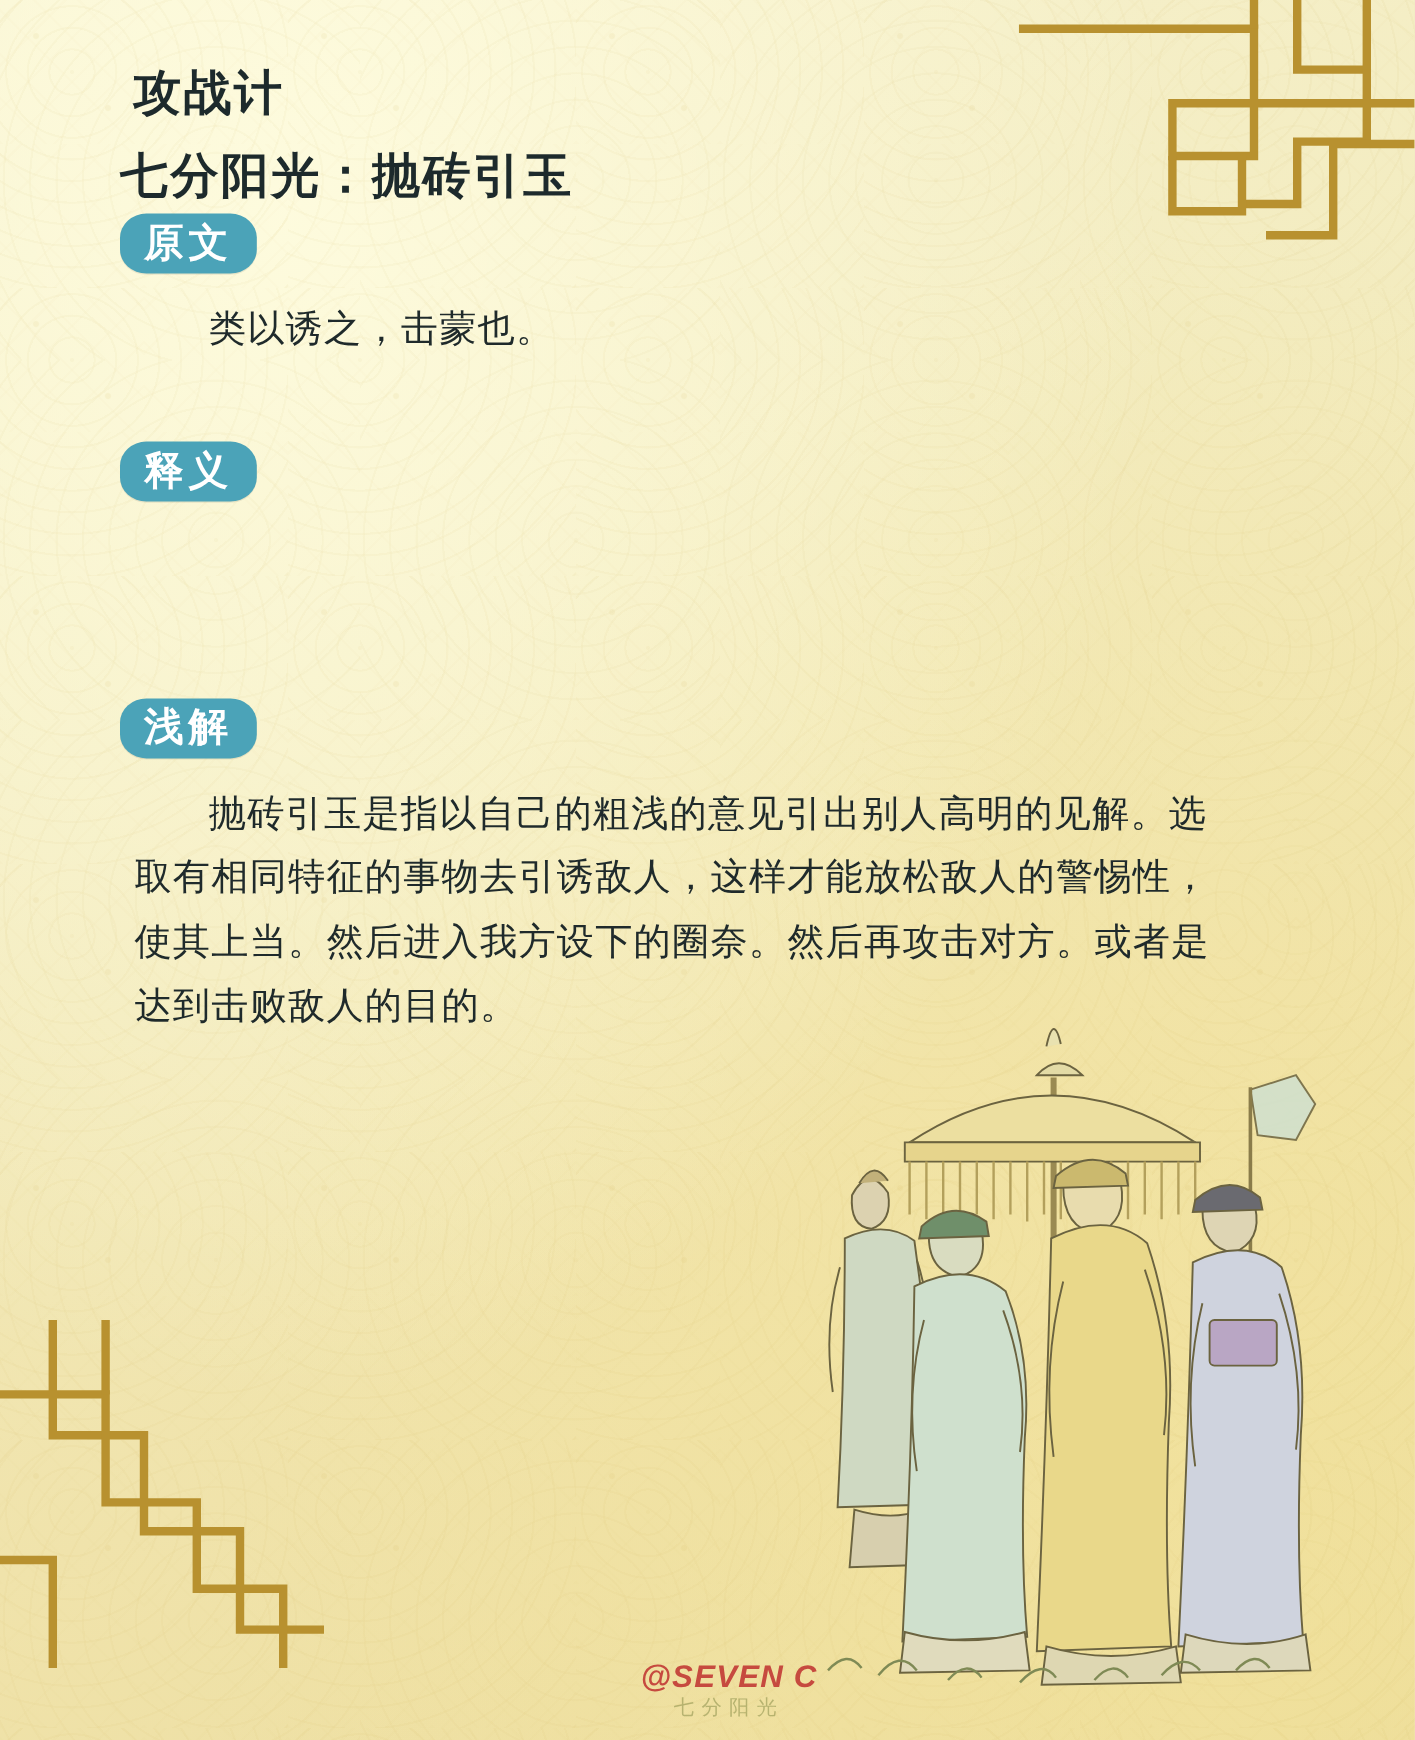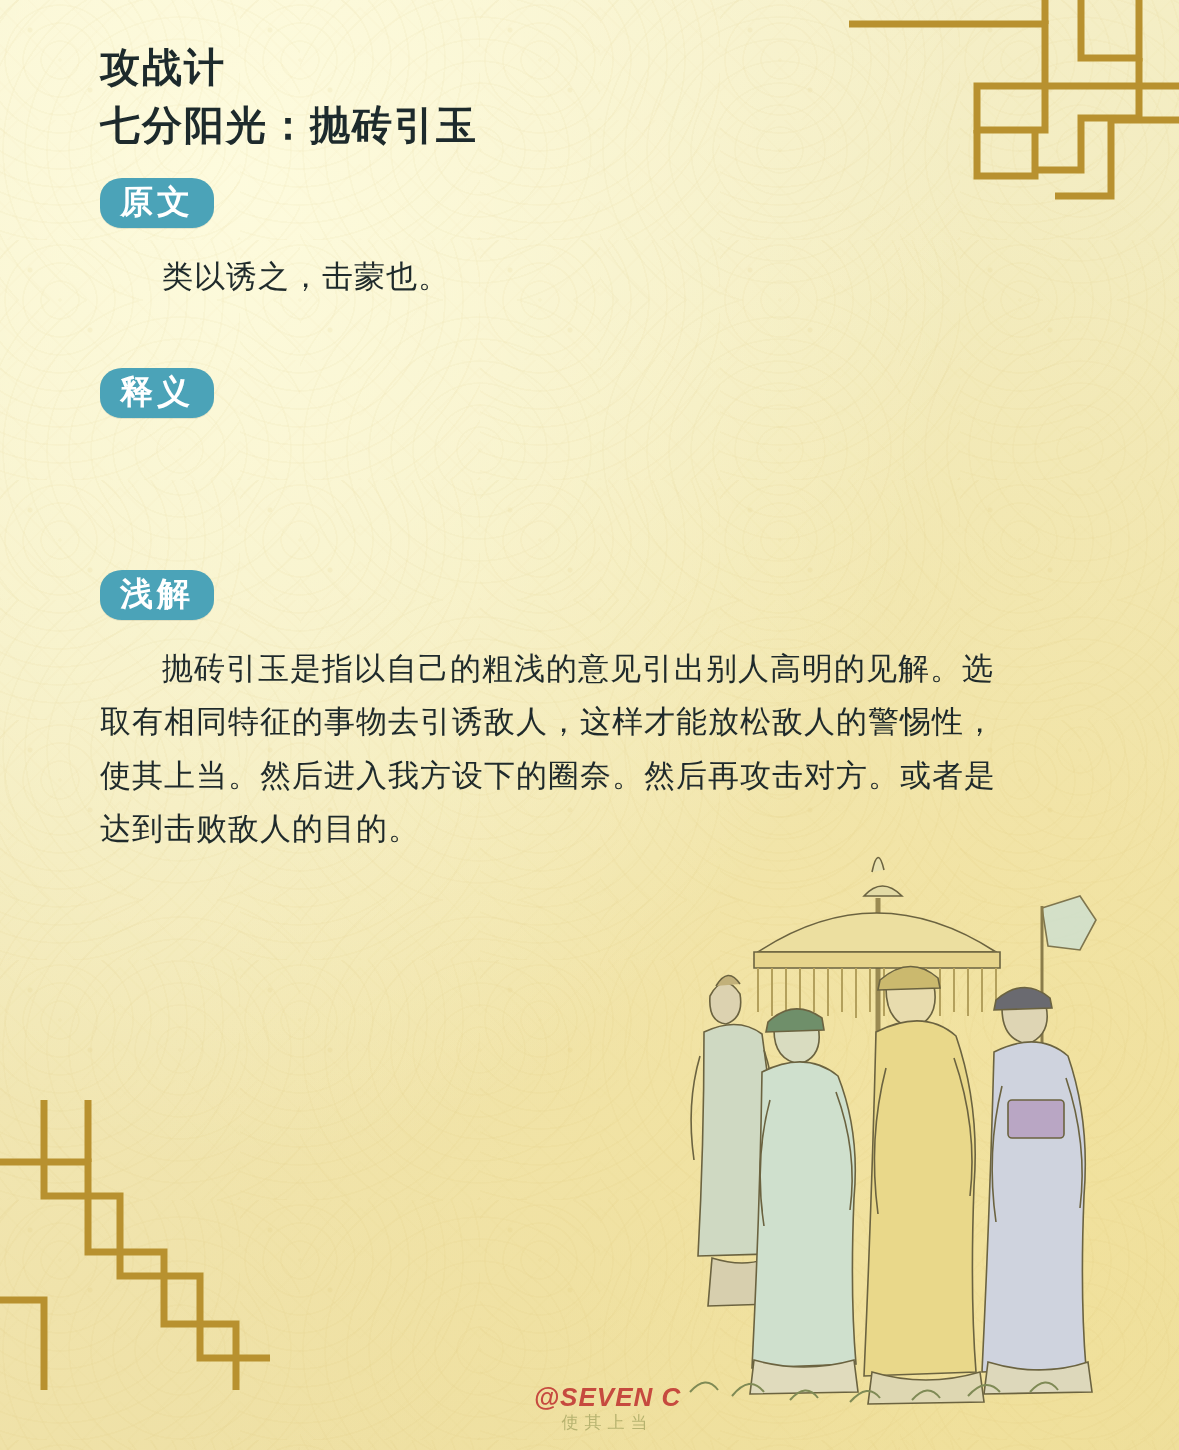--- a/index.html
+++ b/index.html
@@ -38,57 +38,58 @@
   .corner-tr { position: absolute; top: 0; right: 0; width: 330px; height: 250px; }
   .corner-bl { position: absolute; bottom: 60px; left: 0; width: 270px; height: 290px; }
 
   .header { position: absolute; left: 100px; top: 38px; }
   .chapter-title {
     font-size: 40px;
     font-weight: bold;
     color: #1d2a2c;
     letter-spacing: 2px;
     line-height: 1.45;
-    margin: 0;
+    margin: 11px;
   }
   .strategy-title {
     font-size: 40px;
     font-weight: bold;
     color: #1d2a2c;
     letter-spacing: 2px;
     line-height: 1.45;
     margin: 0;
   }
 
   .section { position: absolute; left: 100px; width: 980px; }
   .sec-yuanwen { top: 178px; }
   .sec-shiyi  { top: 368px; }
-  .sec-qianjie { top: 570px; }
+  .sec-qianjie { top: 582px; }
 
   .tag {
     display: inline-block;
     background: #4ba3b8;
     color: #ffffff;
     font-size: 33px;
     font-weight: bold;
     letter-spacing: 4px;
     padding: 5px 20px 7px 20px;
     border-radius: 22px/20px;
     line-height: 1.15;
     box-shadow: 0 1px 0 rgba(0,0,0,0.08);
   }
 
   .body-text {
-    margin: 22px 0 0 0;
+    margin: 22px 0 0 12px;
     font-size: 31px;
     color: #1f2a2b;
     line-height: 1.72;
     text-indent: 2em;
     letter-spacing: 1px;
     max-width: 940px;
+    font-family: Liberation Mono, monospace;
   }
   .body-text.no-indent-wide { max-width: 900px; }
 
   .illustration { position: absolute; left: 650px; top: 800px; width: 470px; height: 610px; }
 
   .watermark {
     position: absolute;
     left: 0; right: 0;
     bottom: 8px;
     text-align: center;
@@ -215,16 +216,16 @@
       <g stroke="#7f8a55" stroke-width="2">
         <path d="M40 592 q16 -18 28 -2 M82 596 q18 -22 32 -4 M140 600 q16 -18 28 -2
                  M200 602 q18 -20 30 -4 M262 600 q16 -18 28 -2 M318 596 q18 -20 32 -4
                  M380 592 q16 -18 28 -2"></path>
       </g>
     </g>
   </svg>
 
   <div class="watermark">
     <span class="wm-badge">@SEVEN C</span>
-    <span class="wm-sub">使其上当</span>
+    <span class="wm-sub">七分阳光</span>
   </div>
 
 </div>
 
 </body></html>

